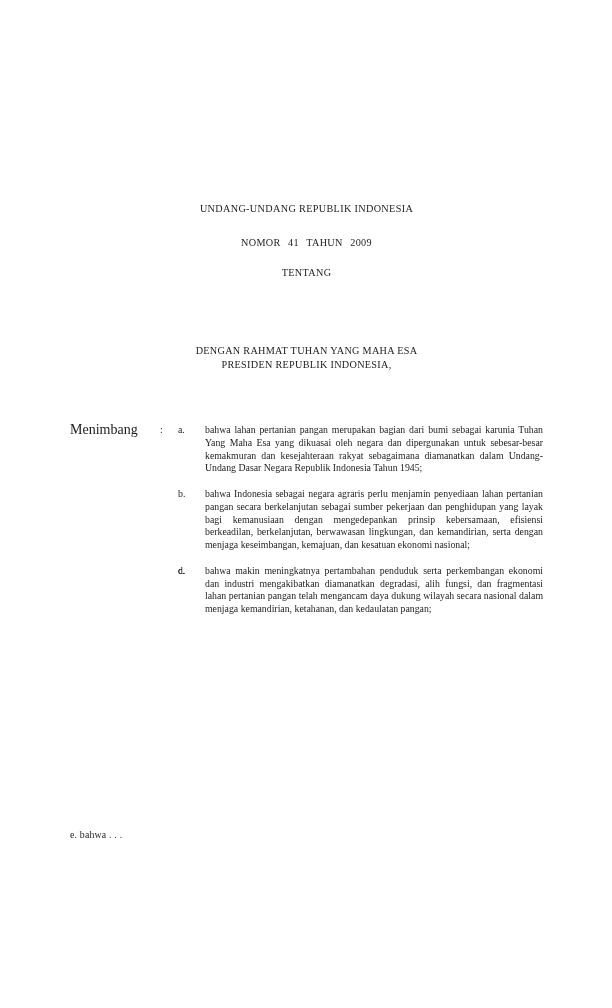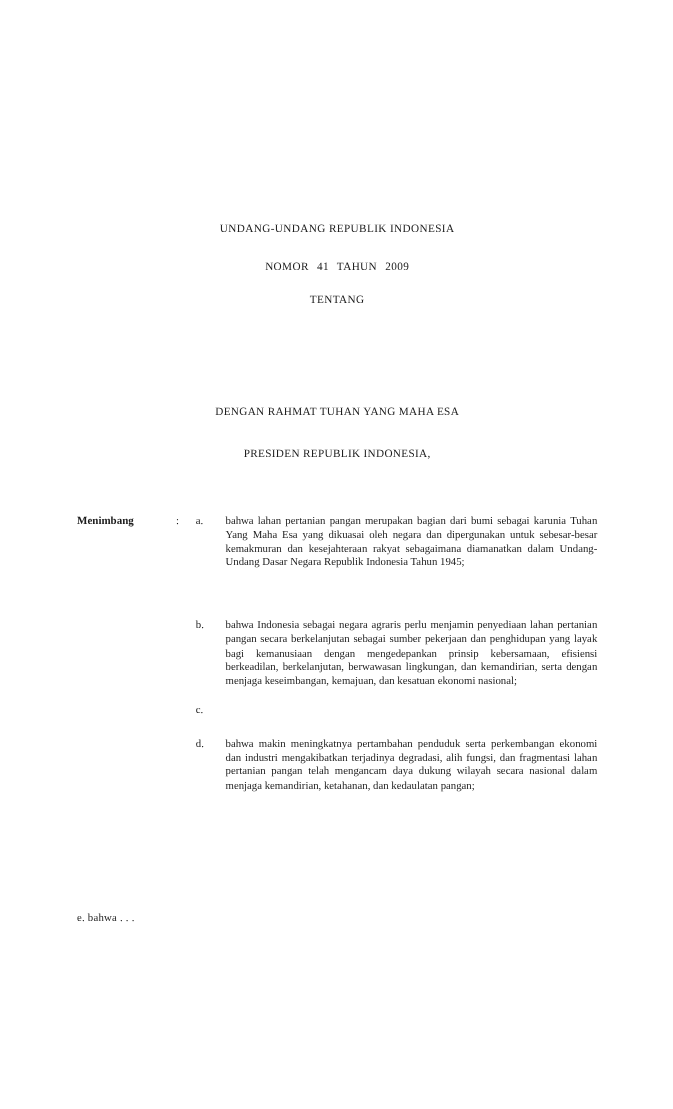--- a/index.html
+++ b/index.html
@@ -49,45 +49,43 @@
     position: absolute;
     left: 70px;
     top: 344px;
     width: 473px;
     text-align: center;
   }
   .motto-line {
     font-size: 10.2px;
     letter-spacing: 0.3px;
     line-height: 14px;
-    margin-top: 24px;
   }
   .motto-line.m2 { }
 
   
   .considerations {
     position: absolute;
     left: 70px;
     top: 424px;
     width: 473px;
   }
   .cons-row {
     position: relative;
     display: block;
   }
   .cons-row + .cons-row { margin-top: 13px; }
 
   .label-menimbang {
     position: absolute;
     left: 0;
     top: 0;
-    font-size: 10px;
+    font-size: 14px;
     line-height: 12.75px;
     white-space: nowrap;
-    font-weight: bold;
   }
   .label-colon {
     position: absolute;
     left: 90px;
     top: 0;
     font-size: 9.8px;
     line-height: 12.75px;
   }
   .item-letter {
     position: absolute;
@@ -96,21 +94,20 @@
     font-size: 9.8px;
     line-height: 12.75px;
   }
   .item-text {
     margin-left: 135px;
     font-size: 9.8px;
     line-height: 12.75px;
     text-align: justify;
     text-justify: inter-word;
     hyphens: manual;
-    margin-top: 44px;
   }
 
   
   .footer-cont {
     position: absolute;
     left: 70px;
     top: 829px;
     width: 473px;
     text-align: left;
     font-size: 9.8px;
@@ -147,20 +144,20 @@
       <span class="item-letter">b.</span>
       <div class="item-text">bahwa Indonesia sebagai negara agraris perlu menjamin penyediaan lahan pertanian pangan secara berkelanjutan sebagai sumber pekerjaan dan penghidupan yang layak bagi kemanusiaan dengan mengedepankan prinsip kebersamaan, efisiensi berkeadilan, berkelanjutan, berwawasan lingkungan, dan kemandirian, serta dengan menjaga keseimbangan, kemajuan, dan kesatuan ekonomi nasional;</div>
     </div>
 
     <div class="cons-row">
       <span class="item-letter">c.</span>
     </div>
 
     <div class="cons-row">
       <span class="item-letter">d.</span>
-      <div class="item-text">bahwa makin meningkatnya pertambahan penduduk serta perkembangan ekonomi dan industri mengakibatkan terjadinya degradasi, alih fungsi, dan fragmentasi lahan pertanian pangan telah mengancam daya dukung wilayah secara nasional dalam menjaga kemandirian, ketahanan, dan kedaulatan pangan;</div>
+      <div class="item-text">bahwa makin meningkatnya pertambahan penduduk serta perkembangan ekonomi dan industri mengakibatkan diamanatkan degradasi, alih fungsi, dan fragmentasi lahan pertanian pangan telah mengancam daya dukung wilayah secara nasional dalam menjaga kemandirian, ketahanan, dan kedaulatan pangan;</div>
     </div>
 
   </div>
 
   <div class="footer-cont">e. bahwa . . .</div>
 
 </div>
 
 </body></html>

